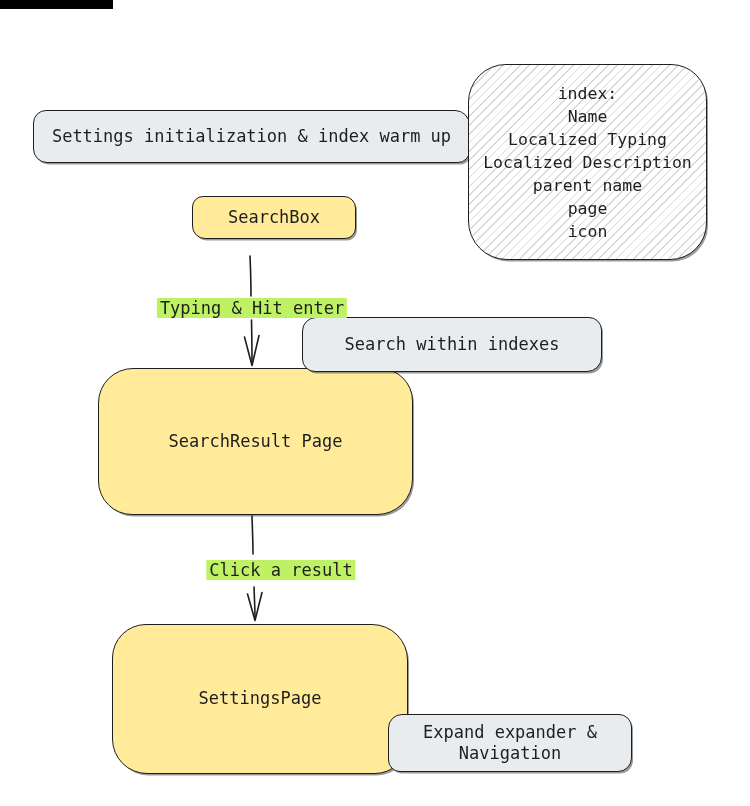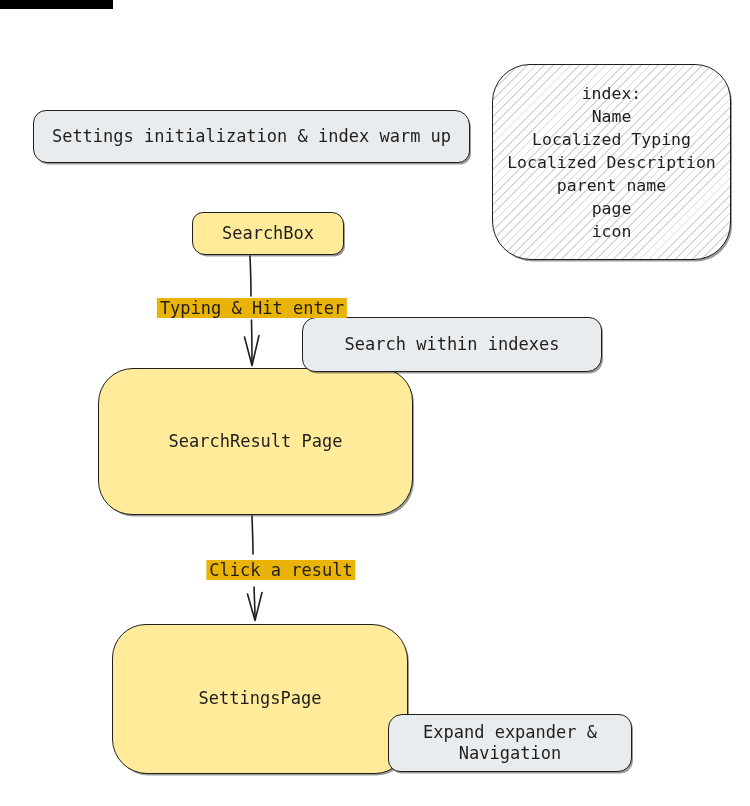--- a/index.html
+++ b/index.html
@@ -32,34 +32,33 @@
   }
   .gray  { background: var(--gray_fill, #e9ecef); }
   .yellow{ background: var(--yellow_fill, #ffeb99); }
   .hatch {
     background-color: #ffffff;
     background-image: repeating-linear-gradient(
       135deg,
       transparent 0px, transparent 5px,
       var(--hatch_line, #d8d8d8) 5px, var(--hatch_line, #d8d8d8) 6.2px
     );
-    margin-left: 24px;
   }
   .note-lines {
     display: flex;
     flex-direction: column;
     align-items: center;
     justify-content: center;
     font-size: 16.5px;
     line-height: 23px;
   }
   .edge-label {
     position: absolute;
     transform: translate(-50%, -50%);
-    background: #eab308;
+    background: #bef264;
     padding: 0 3px;
     font-size: 17px;
     white-space: nowrap;
     z-index: 4;
   }
   #connectors {
     position: absolute;
     left: 0; top: 0;
     z-index: 0;
     pointer-events: none;
@@ -102,21 +101,21 @@
   <div class="node hatch note-lines z2" style="left:468px; top:64px; width:239px; height:196px; border-radius:38px 36px 37px 39px;">
     <div>index:</div>
     <div>Name</div>
     <div>Localized Typing</div>
     <div>Localized Description</div>
     <div>parent name</div>
     <div>page</div>
     <div>icon</div>
   </div>
 
-  <div class="node yellow z1" style="left:192px; top:212px; width:152px; height:43px; border-radius:11px 12px 11px 13px;">
+  <div class="node yellow z1" style="left:192px; top:196px; width:164px; height:43px; border-radius:11px 12px 11px 13px;">
     <span>SearchBox</span>
   </div>
 
   <div class="edge-label" style="left:252px; top:308px;">Typing &amp; Hit enter</div>
 
   <div class="node gray z3" style="left:302px; top:317px; width:300px; height:55px; border-radius:14px 13px 15px 13px;">
     <span>Search within indexes</span>
   </div>
 
   <div class="node yellow z2" style="left:98px; top:368px; width:315px; height:147px; border-radius:35px 33px 36px 34px;">

